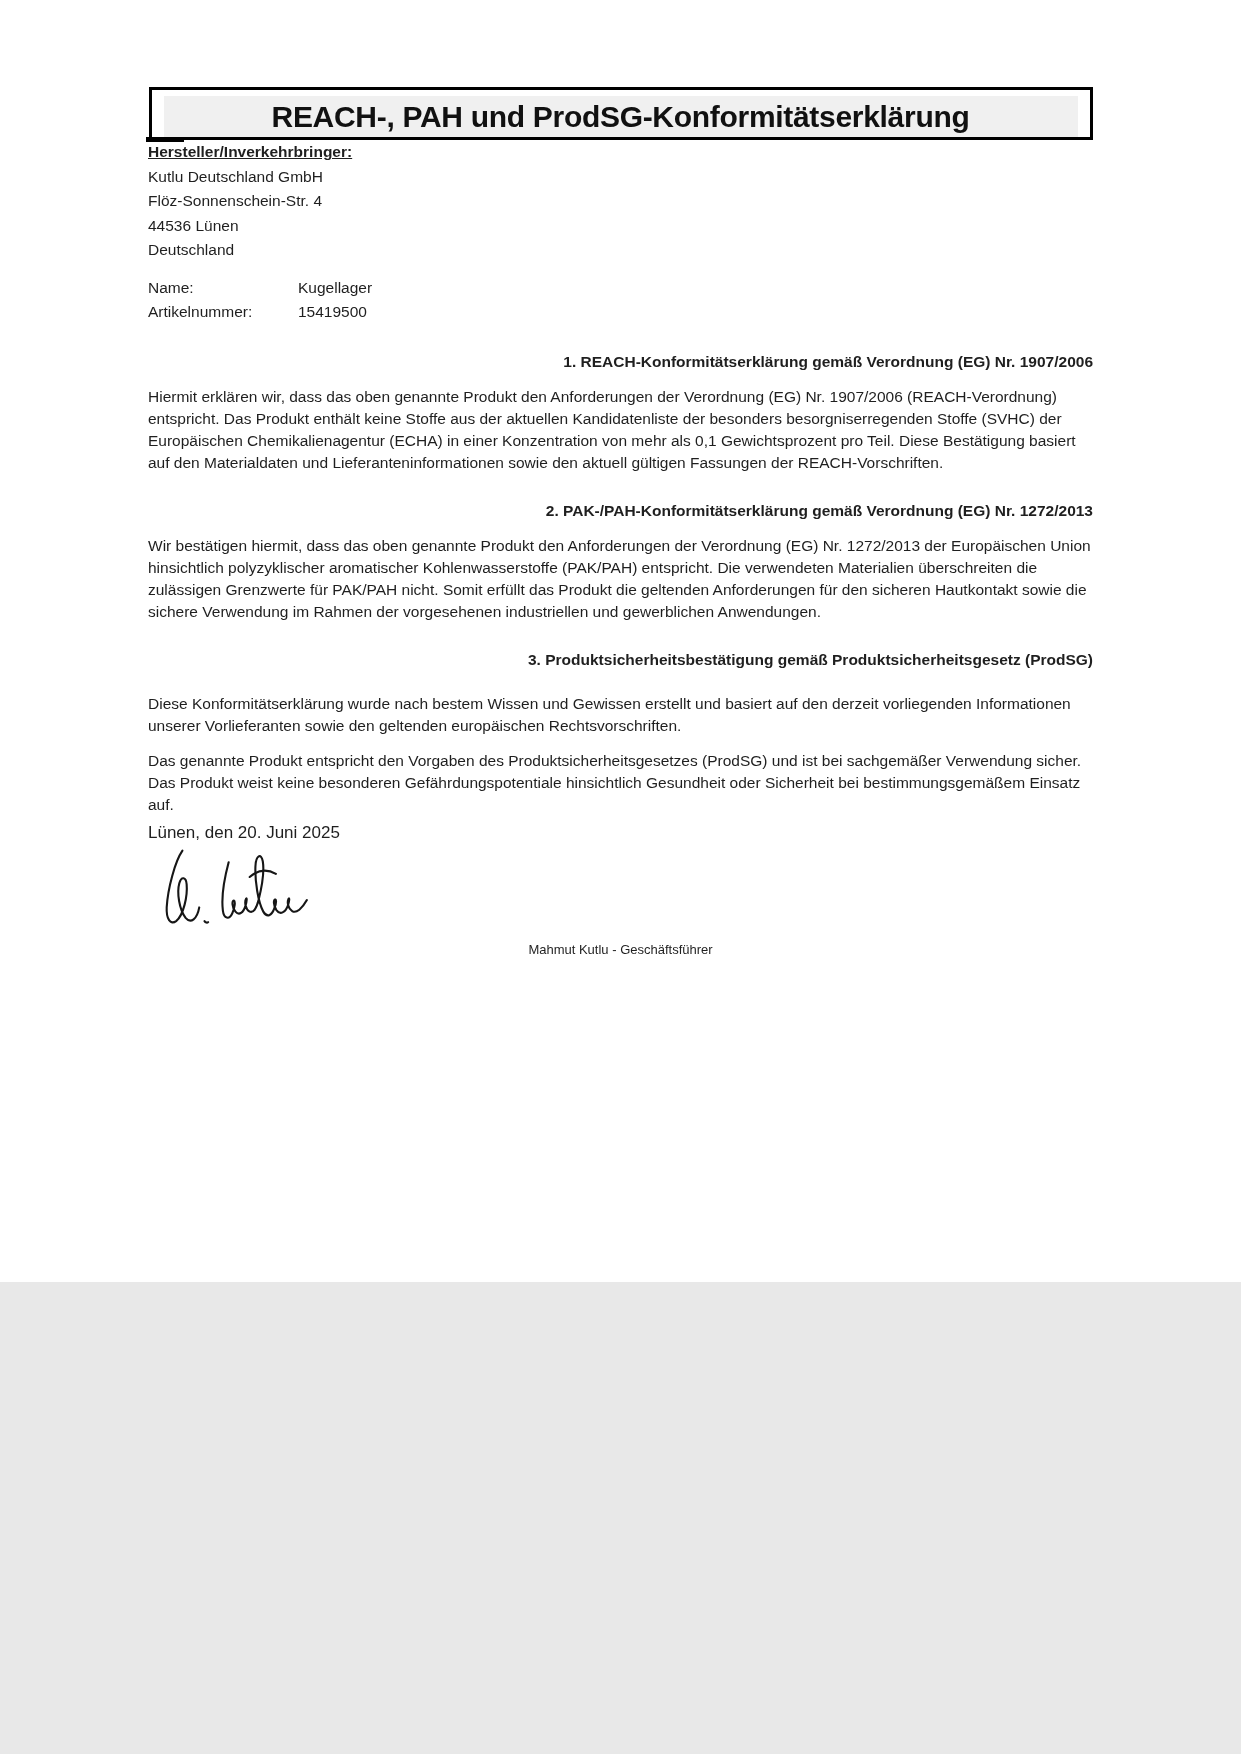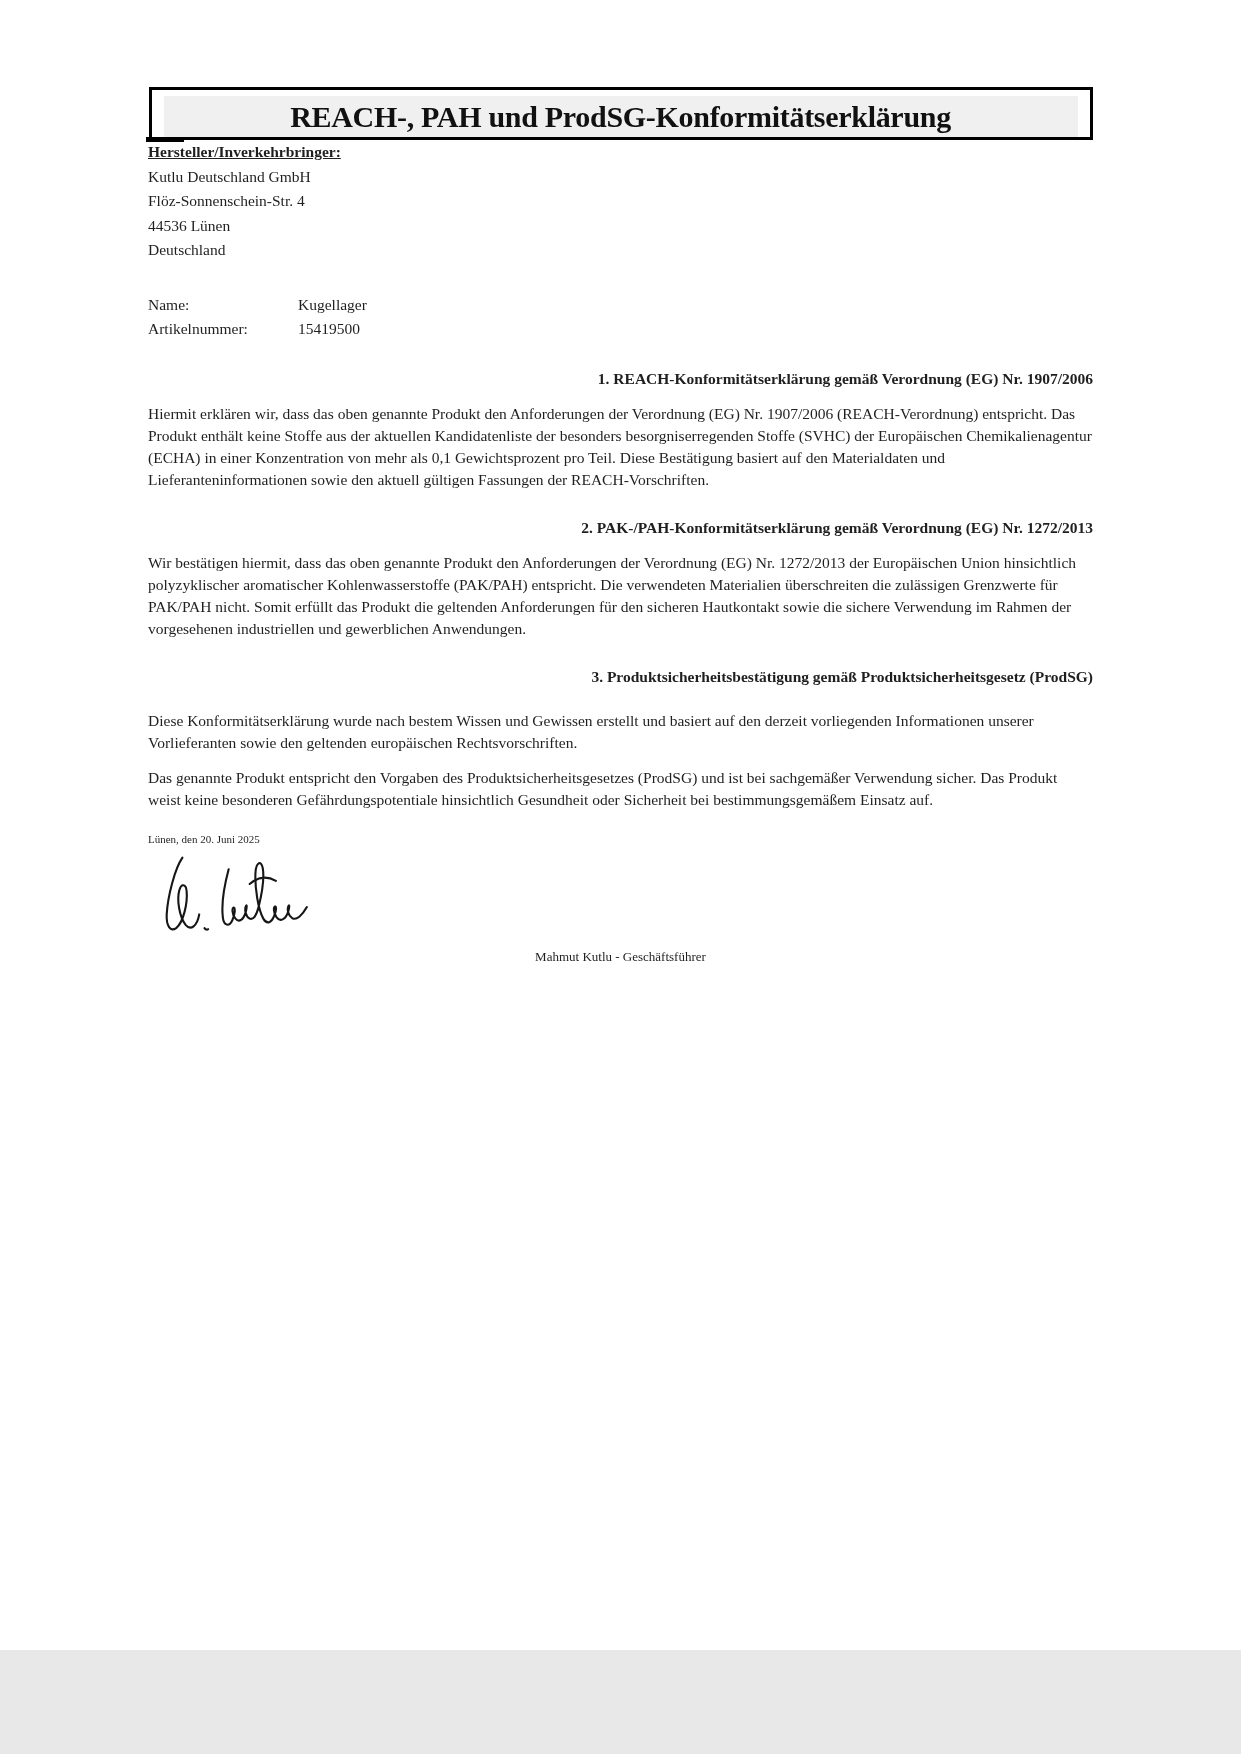--- a/index.html
+++ b/index.html
@@ -1,21 +1,21 @@
 <!DOCTYPE html>
 <html lang="de"><head>
 <meta charset="utf-8">
 <style>
   html,body{margin:0;padding:0;background:#e8e8e8;}
   .page{
     position:relative;
-    width:1241px;height:1650px;
+    width:1241px;height:1282px;
     margin:0 auto;
     background:#ffffff;
-    font-family:Liberation Serif, serif;
+    font-family:Liberation Sans, sans-serif;
     color:#1f1f1f;
     box-sizing:border-box;
     padding-top:87px;
     overflow:hidden;
   }
   
   .title-box{
     position:relative;
     width:944px;
     height:53px;
@@ -53,41 +53,41 @@
     line-height:22px;
   }
   .manufacturer{
     line-height:24.5px;
   }
   .manufacturer .mf-heading{
     font-weight:700;
     text-decoration:underline;
   }
   .product{
-    margin-top:30px;
+    margin-top:13px;
     line-height:24.5px;
   }
   .product-row{display:flex;}
   .product-row .p-label{width:150px;flex:0 0 150px;}
   .section-heading{
     margin:26px 0 0 0;
     font-size:15.5px;
     font-weight:700;
     line-height:22px;
     text-align:right;
   }
   .para{
     margin:13px 0 0 0;
   }
   .closing{
     margin-top:22px;
   }
   .date-line{
-    margin-top:20px;
-    font-size:11px;
+    margin-top:8px;
+    font-size:17px;
     line-height:17px;
   }
   .signature-wrap{
     margin-top:2px;
     margin-left:4px;
   }
   .signature-caption{
     font-size:13px;
     line-height:17px;
     margin-top:2px;

